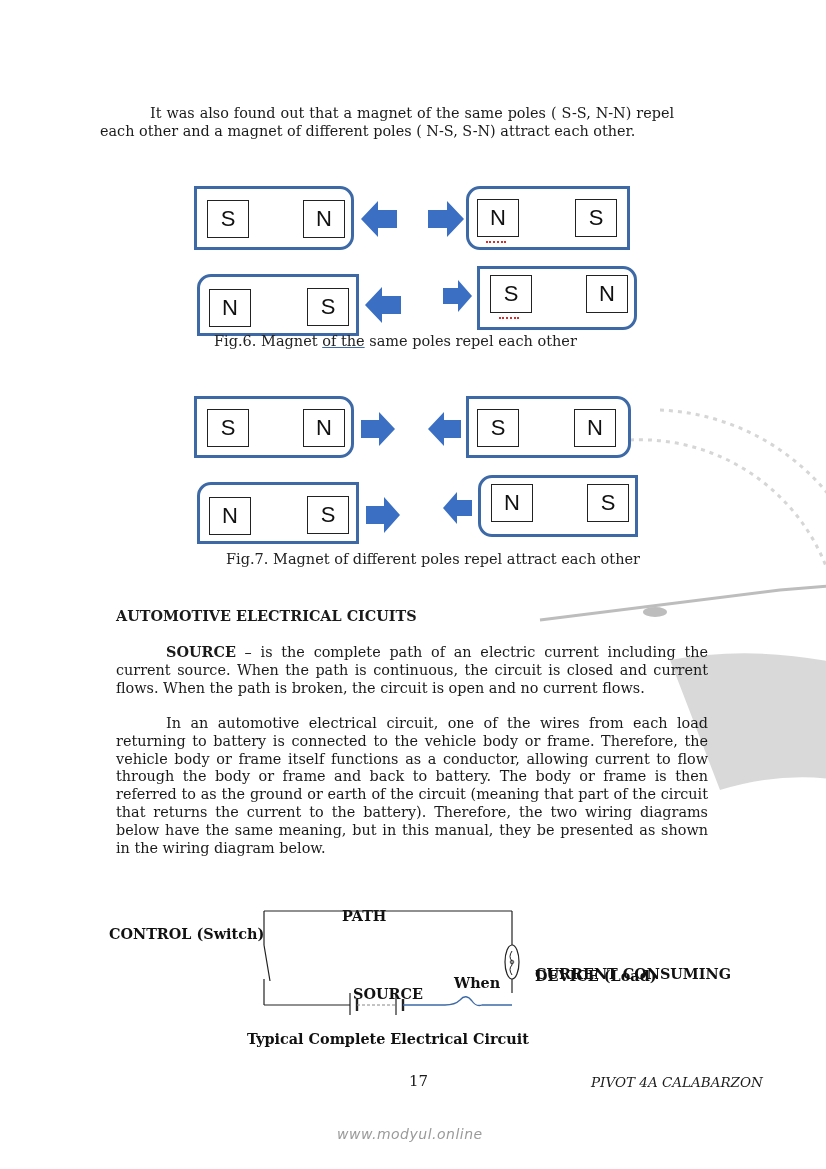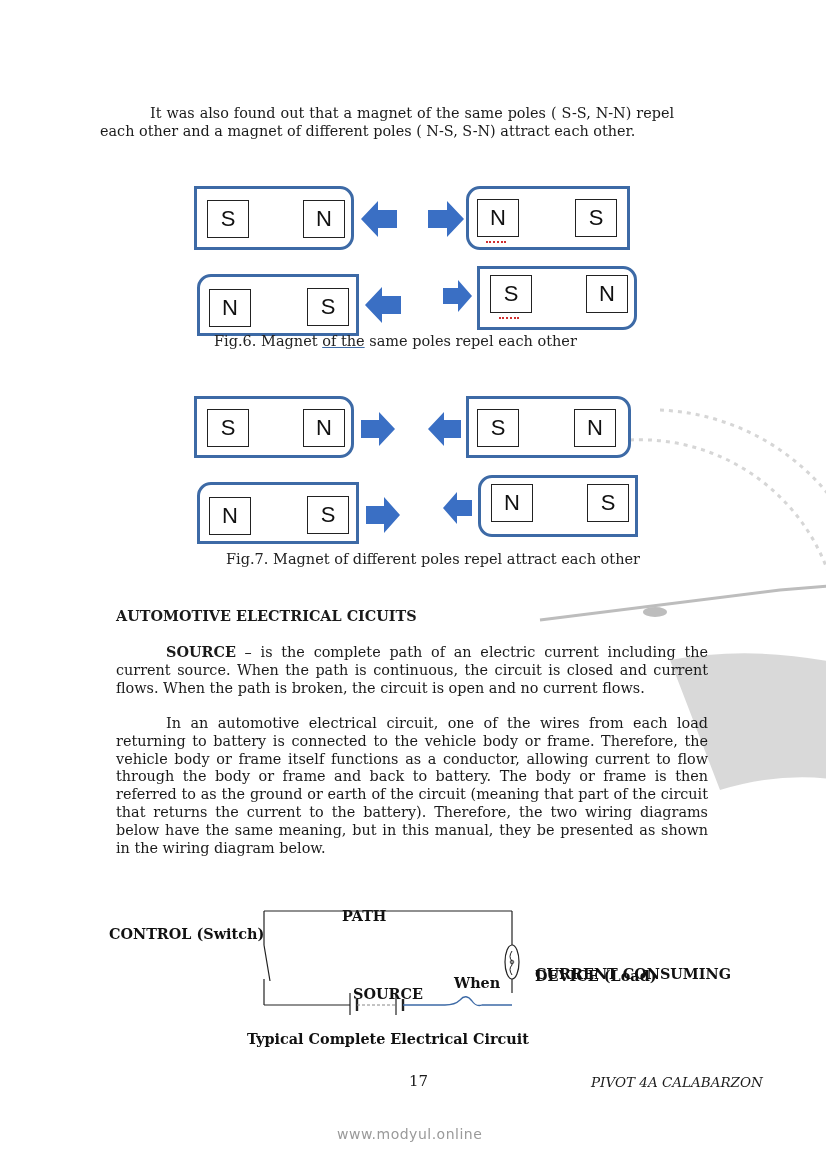--- a/index.html
+++ b/index.html
@@ -15,21 +15,21 @@
           font-family: "Liberation Sans", "DejaVu Sans", sans-serif; font-size: 22px; line-height: 36px; text-align: center; color: #111; }
   .squig { position: absolute; left: 8px; bottom: -7px; width: 20px; height: 4px;
            border-bottom: 2px dotted #d03030; }
   .arrow { position: absolute; }
   .caption { font-family: "DejaVu Serif", serif; font-size: 14.5px; color: #222; }
   .caption u { text-decoration-color: #3d6aa6; }
   .heading { font-weight: bold; font-size: 14.4px; }
   .circ-label { position: absolute; font-weight: bold; font-size: 14.4px; color: #111; white-space: nowrap; }
   .footer-num { font-size: 15px; }
   .footer-pivot { font-style: italic; font-size: 13.5px; }
-  .site { font-family: "DejaVu Sans", sans-serif; font-size: 14px; color: #9a9a9a; letter-spacing: 0.5px; }
+  .site { font-family: "DejaVu Sans", sans-serif; font-size: 14px; color: #9a9a9a; letter-spacing: 0.5px; font-style: italic; }
 </style>
 </head>
 <body>
 
 <svg class="watermark" viewBox="0 0 480 520">
   <g fill="none" stroke="#cfcfcf" stroke-width="3" stroke-dasharray="4 5" opacity="0.85">
     <path d="M240 30 A230 230 0 0 1 460 270"></path>
     <path d="M210 60 A200 200 0 0 1 420 260"></path>
   </g>
   <path d="M120 240 L360 210 L420 205" stroke="#bdbdbd" stroke-width="3" fill="none"></path>

